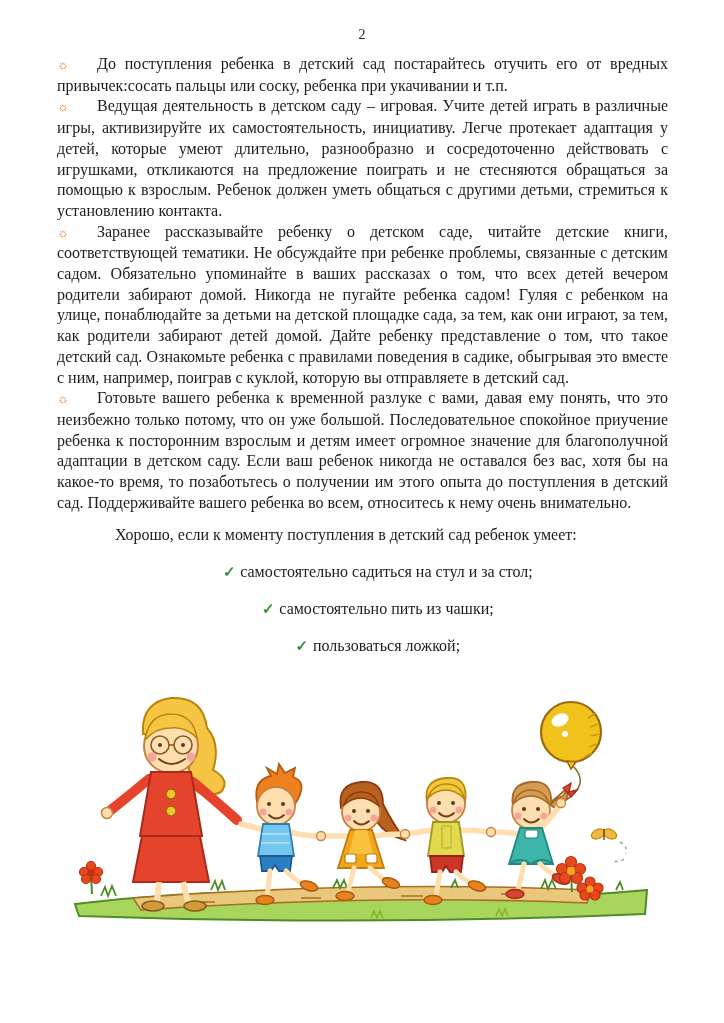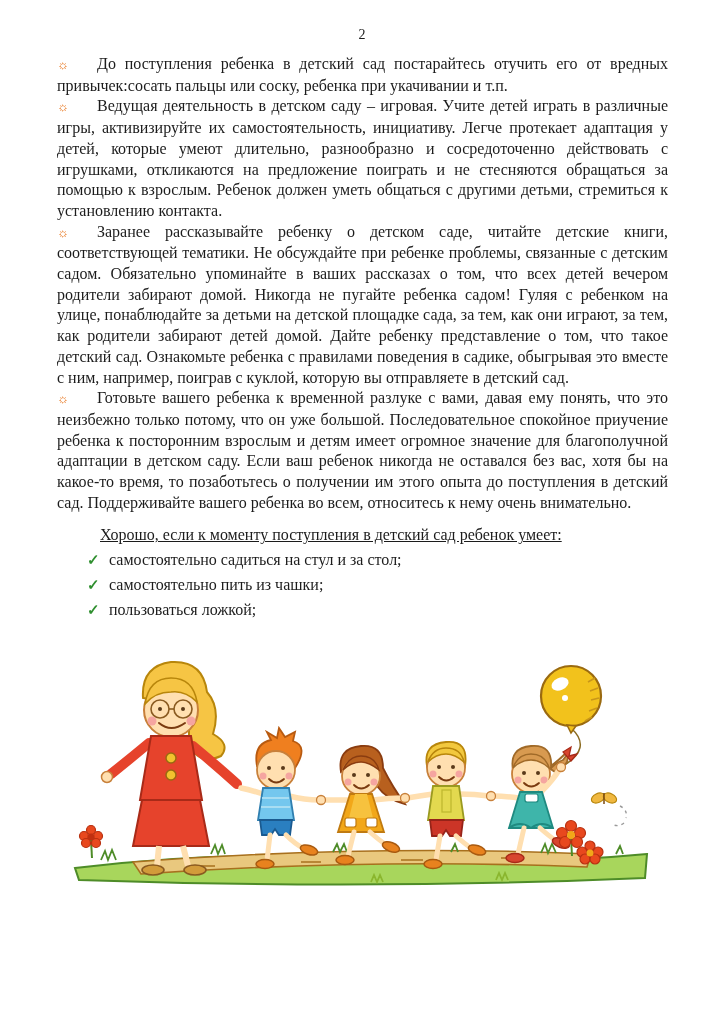--- a/index.html
+++ b/index.html
@@ -12,23 +12,23 @@
     text-align:center;padding-top:27px;font-size:14px;line-height:16px;color:#1c1c1c;
   }
   .content{
     margin:11px 56px 0 57px;font-size:16px;line-height:20.7px;text-align:justify;
   }
   .para{margin:0;}
   .bullet{
     display:inline-block;width:40px;color:#e8761e;font-size:13px;
     vertical-align:baseline;
   }
-  .checklist-intro{margin:12px 0 0 43px;text-align:left;text-decoration:underline;}
+  .checklist-intro{margin:12px 0 0 58px;text-align:left;}
   ul.checklist{list-style:none;margin:0;padding:0 0 0 26px;}
-  ul.checklist li{text-align:left;margin:4px;}
+  ul.checklist li{text-align:center;margin:16px;}
   .check{
     display:inline-block;width:22px;color:#2f8f2f;font-size:15px;font-weight:bold;
   }
   .illustration-wrap{width:582px;margin:28px auto 0;}
   svg{display:block;}
 </style>
 </head>
 <body>
 
 <div class="page">

